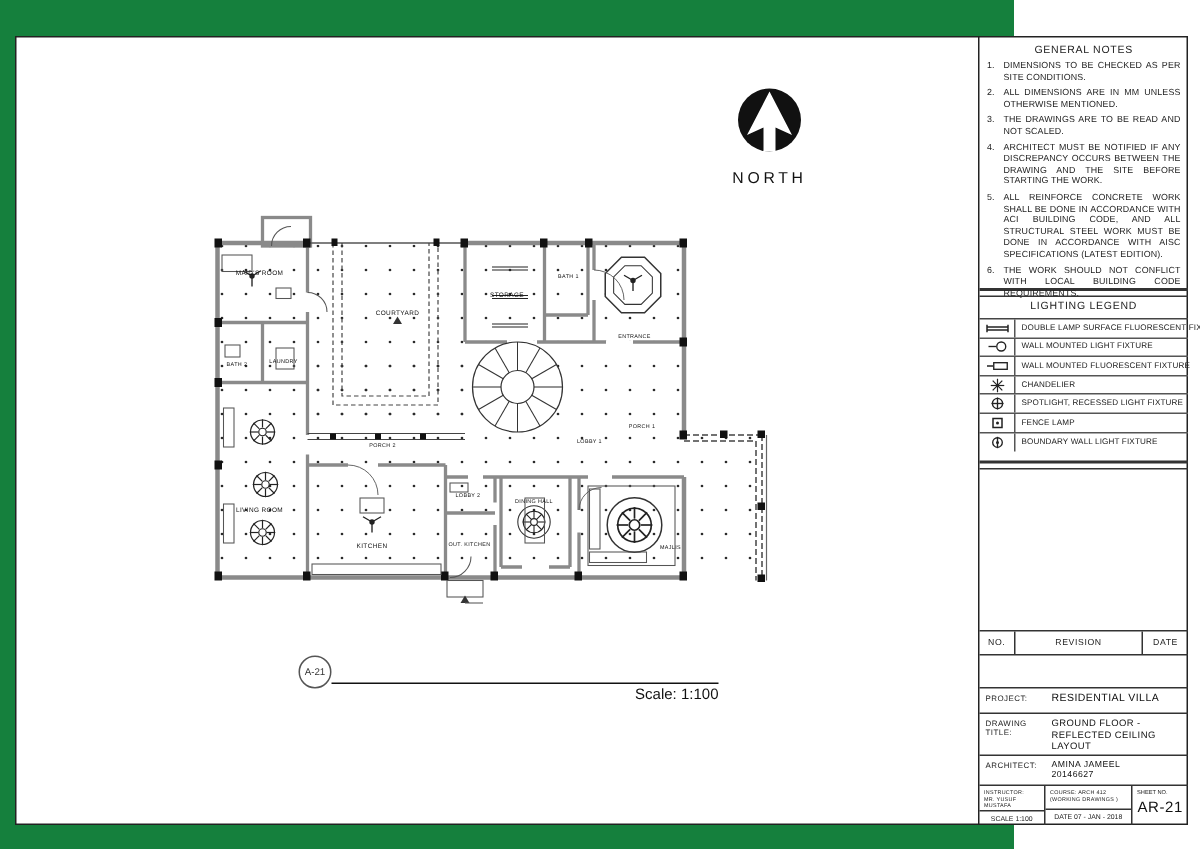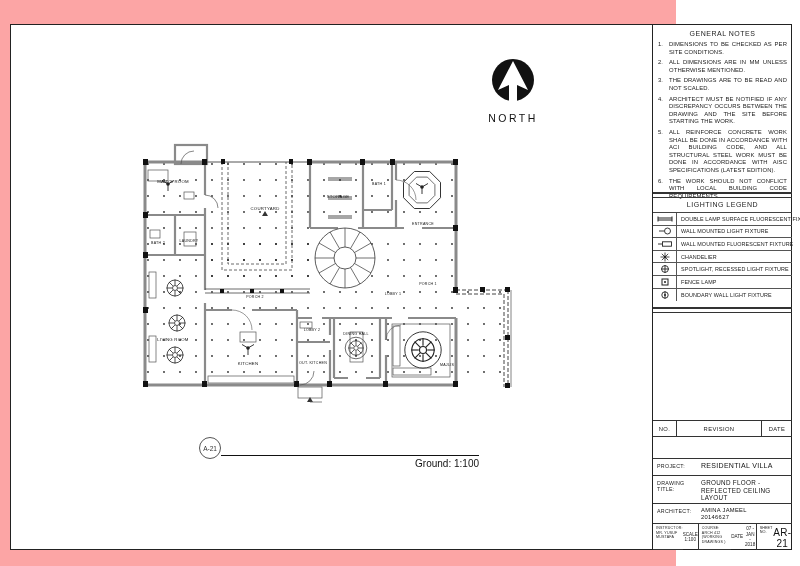--- a/index.html
+++ b/index.html
@@ -1,17 +1,17 @@
 <!DOCTYPE html>
 <html><head>
 <meta charset="utf-8">
 <style>
   * { margin:0; padding:0; box-sizing:border-box; }
   html,body { width:800px; height:566px; background:#ffffff; font-family:"Liberation Sans", sans-serif; color:#1c1c1c; overflow:hidden; }
-  .sheet { position:absolute; left:0; top:0; width:676px; height:566px; background:#fca5a5; }
+  .sheet { position:absolute; left:0; top:0; width:676px; height:566px; background:#15803d; }
   .border-frame { position:absolute; left:10px; top:24px; width:782px; height:526px; border:1.2px solid #222; background:#fff; }
 
   
   .panel { position:absolute; left:652px; top:24px; width:140px; height:526px; border-left:1.2px solid #222; display:flex; flex-direction:column; }
   .notes-box { height:170px; border-bottom:2px solid #333; padding:3px 5px 0 5px; }
   .box-title { font-size:7px; letter-spacing:.5px; text-align:center; padding:3px 0 4px 0; color:#222; }
   .note { display:flex; gap:3px; margin-bottom:3px; }
   .note-no { font-size:5.9px; color:#222; flex:0 0 8px; }
   .note-text { font-size:5.9px; line-height:7.6px; color:#222; text-align:justify; letter-spacing:.1px; }
   .legend-box { height:112px; border-bottom:2px solid #333; border-top:1px solid #333; margin-top:3px; }
@@ -29,21 +29,21 @@
   .rev-empty { height:22px; border-bottom:1px solid #333; }
   .tb-row { display:flex; border-bottom:1px solid #333; }
   .tb-label { flex:0 0 46px; font-size:5.3px; letter-spacing:.3px; padding:4px 0 0 4px; color:#222; }
   .tb-value { flex:1; font-size:7px; letter-spacing:.3px; padding:3px 2px 2px 2px; color:#111; }
   .row-project { height:17px; }
   .row-title { height:28px; }
   .row-title .tb-value { font-size:6.3px; line-height:7.6px; }
   .row-arch { height:20px; }
   .row-arch .tb-value { font-size:5.8px; line-height:7px; }
   .bottom-grid { flex:1; display:flex; }
-  .bg-col { display:flex; flex-direction:row; }
+  .bg-col { display:flex; flex-direction:column; }
   .bg-c1 { flex:0 0 44px; border-right:1px solid #333; }
   .bg-c2 { flex:0 0 58px; border-right:1px solid #333; }
   .bg-c3 { flex:1; }
   .bg-top { flex:1.2; border-bottom:1px solid #333; font-size:3.6px; line-height:4.6px; padding:2px 0 0 3px; color:#222; letter-spacing:.2px; }
   .bg-bot { flex:1; font-size:4.6px; display:flex; align-items:center; justify-content:center; color:#222; text-align:center; line-height:5.4px; }
   .sheetno-label { font-size:3.8px; padding:2px 0 0 3px; color:#222; }
   .sheetno-value { font-size:10px; letter-spacing:.4px; text-align:center; color:#111; margin-top:3px; }
 
   
   .north { position:absolute; left:482px; top:56px; width:62px; text-align:center; }
@@ -256,21 +256,21 @@
       <text x="108" y="225">KITCHEN</text>
       <text x="172" y="191" class="small">LOBBY 2</text>
       <text x="173" y="224" class="small">OUT. KITCHEN</text>
       <text x="216" y="195" class="small">DINING HALL</text>
       <text x="307" y="226" class="small">MAJLIS</text>
     </g>
   </svg>
 
   <div class="ref-circle">A-21</div>
   <div class="title-rule"></div>
-  <div class="scale-note">Ground: 1:100</div>
+  <div class="scale-note">Scale: 1:100</div>
 
   <div class="panel">
 
     <div class="notes-box">
       <div class="box-title">GENERAL NOTES</div>
       <div class="note">
         <span class="note-no">1.</span>
         <span class="note-text">DIMENSIONS TO BE CHECKED AS PER SITE CONDITIONS.</span>
       </div>
       <div class="note">

